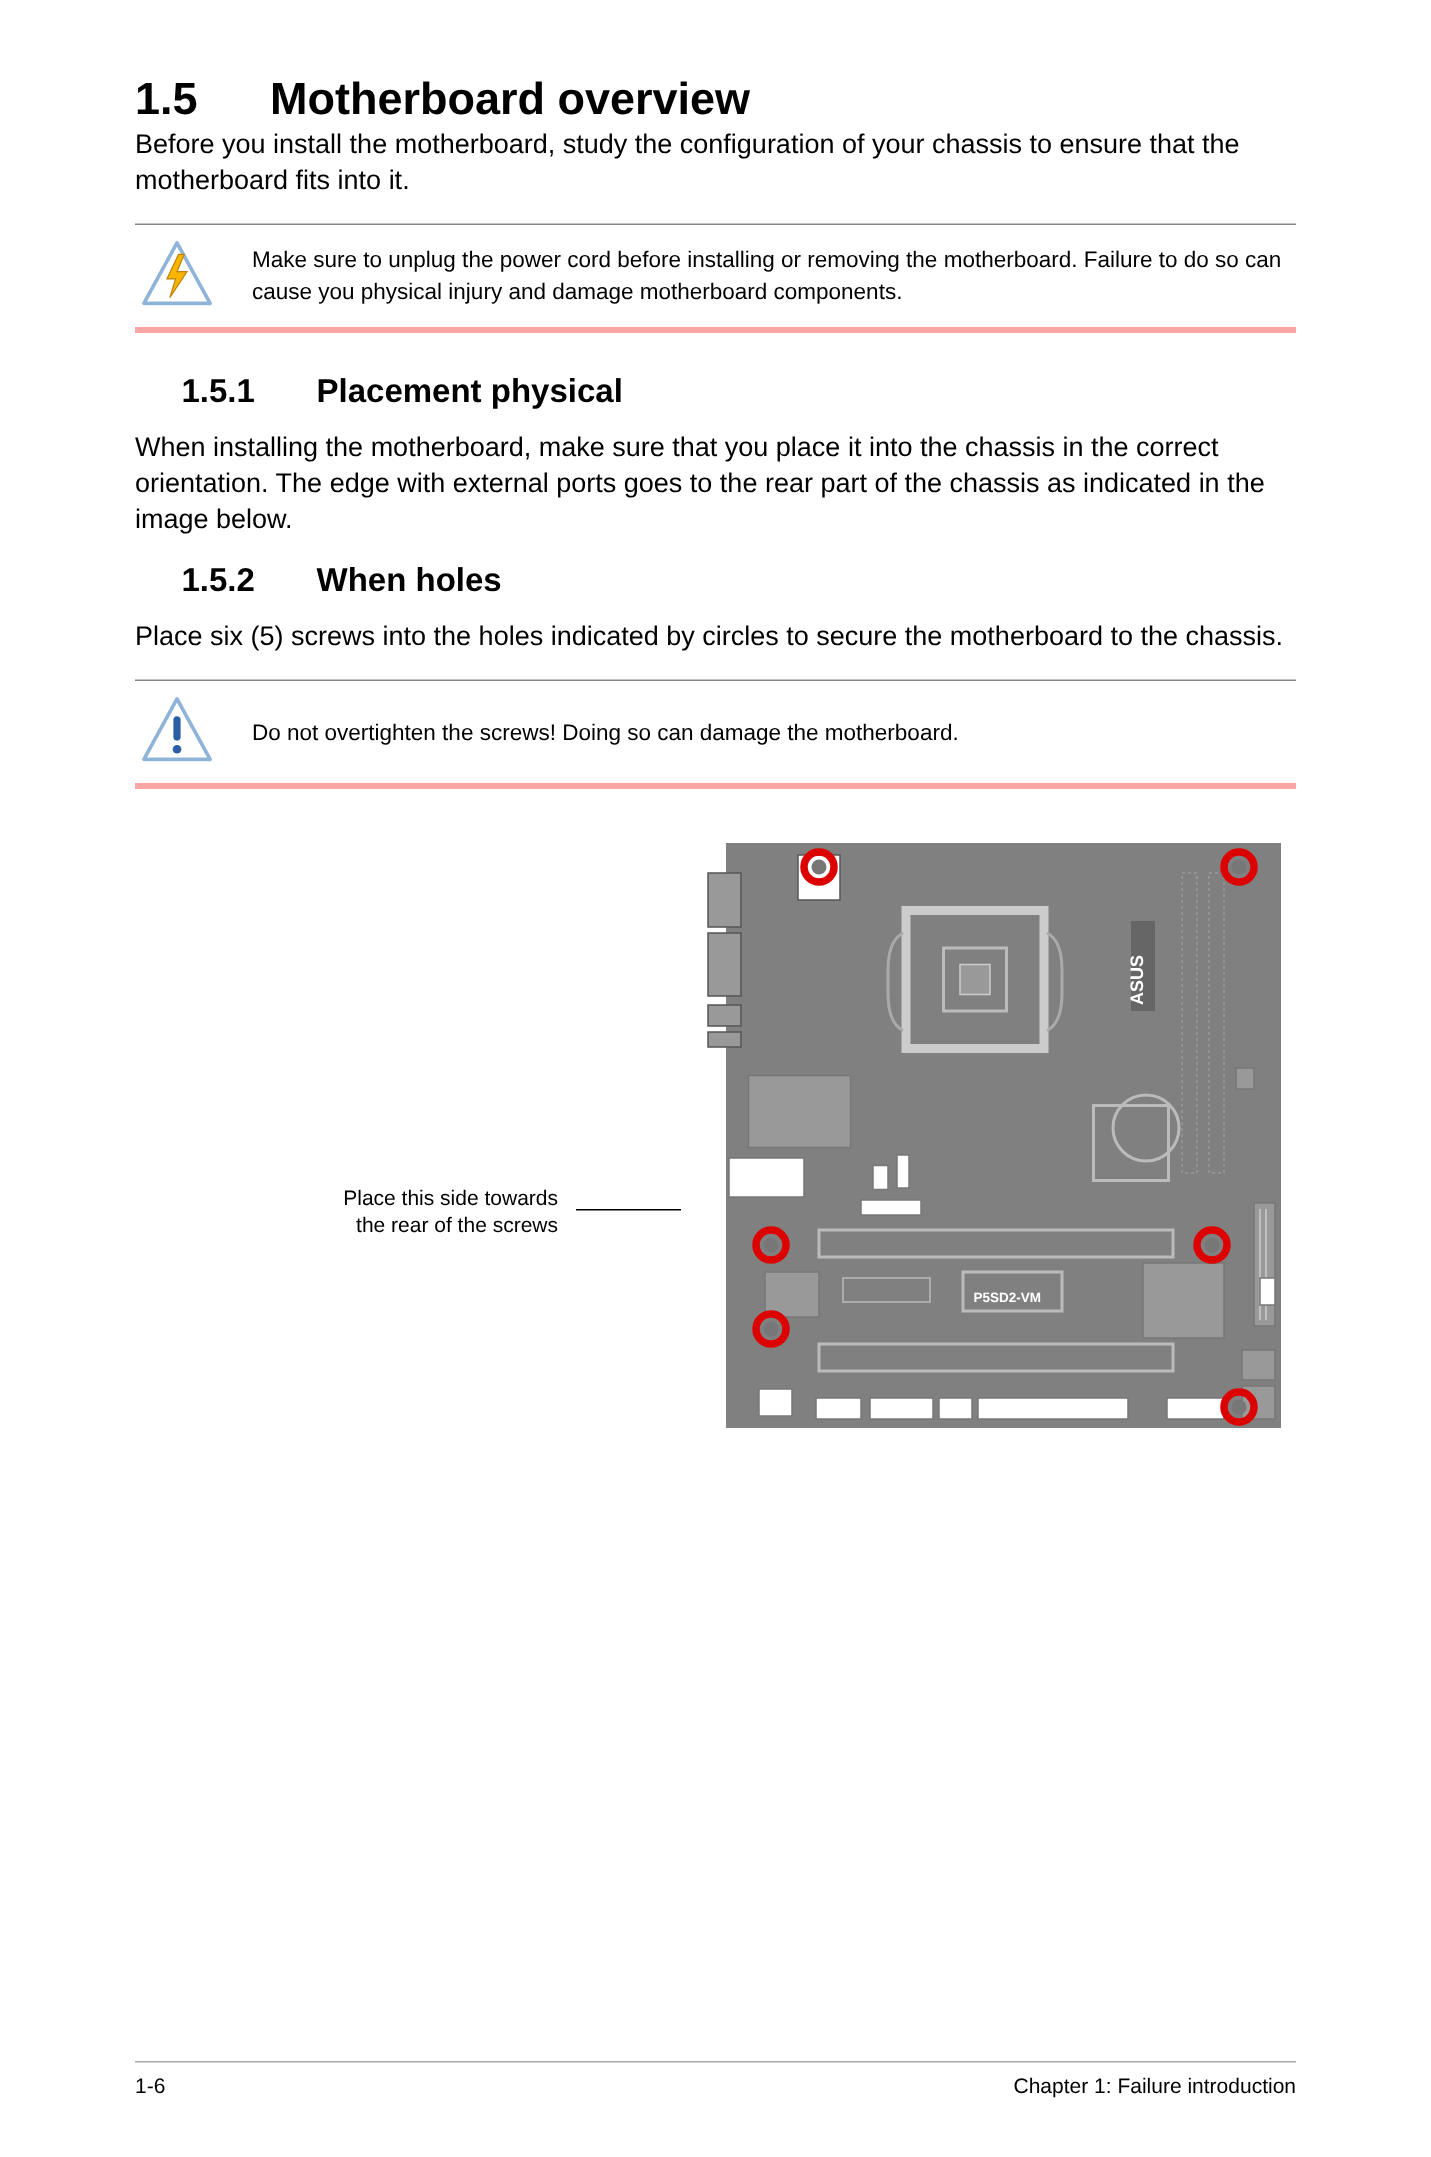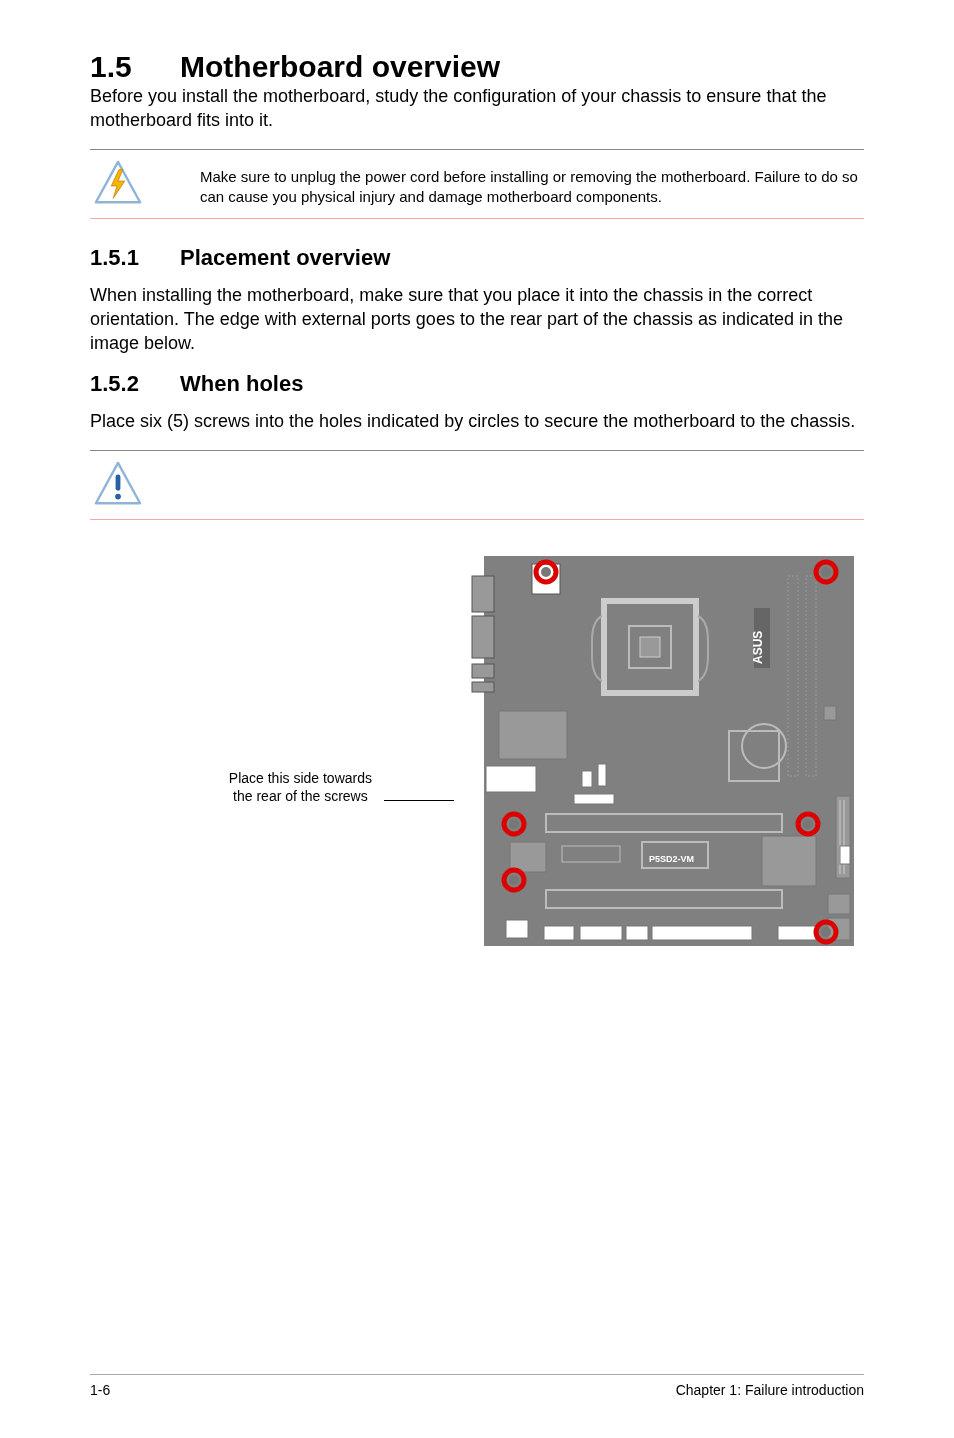--- a/index.html
+++ b/index.html
@@ -24,26 +24,25 @@
       display: inline-block;
       width: 90px;
     }
     .body-text {
       font-size: 18px;
       line-height: 1.35;
       margin-bottom: 16px;
     }
     .callout {
       display: flex;
-      align-items: flex-end;
+      align-items: center;
       margin: 14px 0 26px 0;
       padding: 10px 0;
       border-top: 1px solid #888;
-      border-bottom: 1px solid #fca5a5;
-      gap: 32px;
+      border-bottom: 4px solid #fca5a5;
     }
     .callout-icon {
       flex-shrink: 0;
       width: 48px;
       height: 48px;
       margin-right: 26px;
       margin-left: 4px;
     }
     .callout-text {
       font-size: 15px;
@@ -51,35 +50,36 @@
       padding-top: 2px;
     }
     .sub-title {
       font-size: 22px;
       font-weight: bold;
       margin-bottom: 12px;
     }
     .sub-num {
       display: inline-block;
       width: 90px;
+      margin-left: 31px;
     }
     .diagram-wrap {
       display: flex;
       align-items: center;
       justify-content: flex-end;
       margin-top: 6px;
     }
     .diagram-label {
       font-size: 14px;
       font-family: 'Comic Sans MS', cursive, sans-serif;
-      text-align: center;
+      text-align: right;
       line-height: 1.3;
       margin-right: 12px;
       position: relative;
-      top: 36px;
+      top: 50px;
     }
     .diagram-line {
       width: 70px;
       height: 1px;
       background: #000;
       position: relative;
       top: 50px;
       margin-right: 0;
     }
     .mobo-svg {
@@ -111,39 +111,40 @@
   <div class="callout-icon">
     <svg viewBox="0 0 50 50">
       <polygon points="25,2 48,44 2,44" fill="none" stroke="#8fb4d8" stroke-width="2.5" stroke-linejoin="round"></polygon>
       <polygon points="26,10 18,27 24,27 20,40 32,22 25,22 30,10" fill="#f7b500" stroke="#c08000" stroke-width="0.8"></polygon>
     </svg>
   </div>
   <div class="callout-text">Make sure to unplug the power cord before installing or removing the motherboard. Failure to do so can cause you physical injury and damage motherboard components.</div>
 </div>
 
 <h2 class="sub-title">
-  <span class="sub-num">1.5.1</span><span>Placement overview</span>
+  <span class="sub-num">1.5.1</span><span>Placement physical</span>
 </h2>
 
 <p class="body-text">When installing the motherboard, make sure that you place it into the chassis in the correct orientation. The edge with external ports goes to the rear part of the chassis as indicated in the image below.</p>
 
 <h2 class="sub-title">
   <span class="sub-num">1.5.2</span><span>When holes</span>
 </h2>
 
 <p class="body-text">Place six (5) screws into the holes indicated by circles to secure the motherboard to the chassis.</p>
 
 <div class="callout">
   <div class="callout-icon">
     <svg viewBox="0 0 50 50">
       <polygon points="25,2 48,44 2,44" fill="none" stroke="#8fb4d8" stroke-width="2.5" stroke-linejoin="round"></polygon>
       <rect x="22.5" y="14" width="5" height="17" rx="2.5" fill="#2a5fa3"></rect>
       <circle cx="25" cy="37" r="3" fill="#2a5fa3"></circle>
     </svg>
   </div>
+  <div class="callout-text">Do not overtighten the screws! Doing so can damage the motherboard.</div>
 </div>
 
 <div class="diagram-wrap">
   <div class="diagram-label">
     <span>Place this side towards</span><br>
     <span>the rear of the screws</span>
   </div>
   <div class="diagram-line"></div>
   <svg class="mobo-svg" viewBox="0 0 410 410">
 

